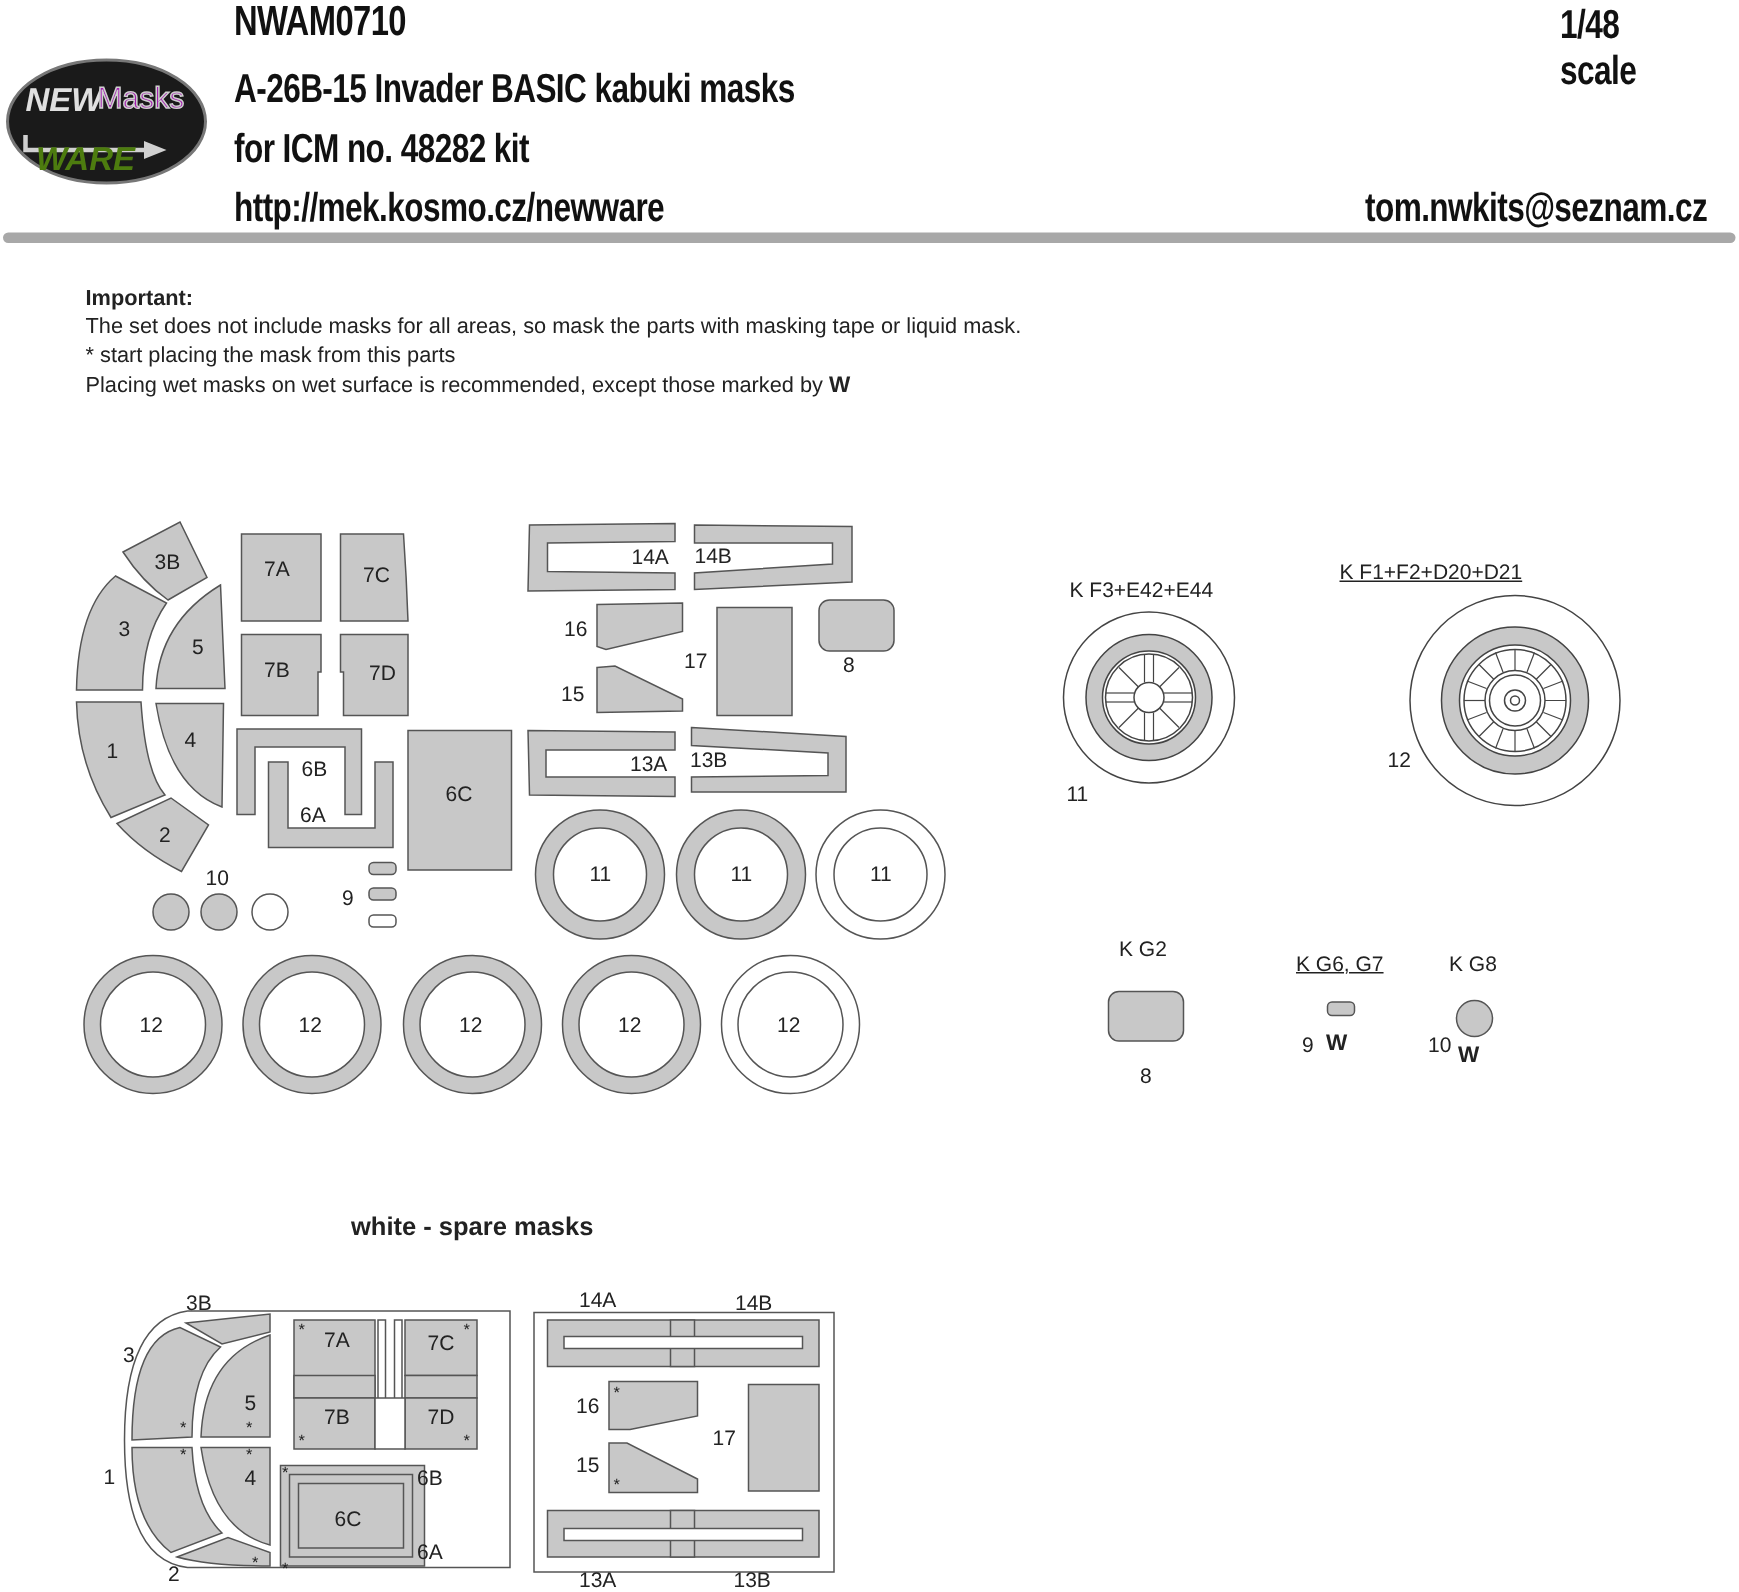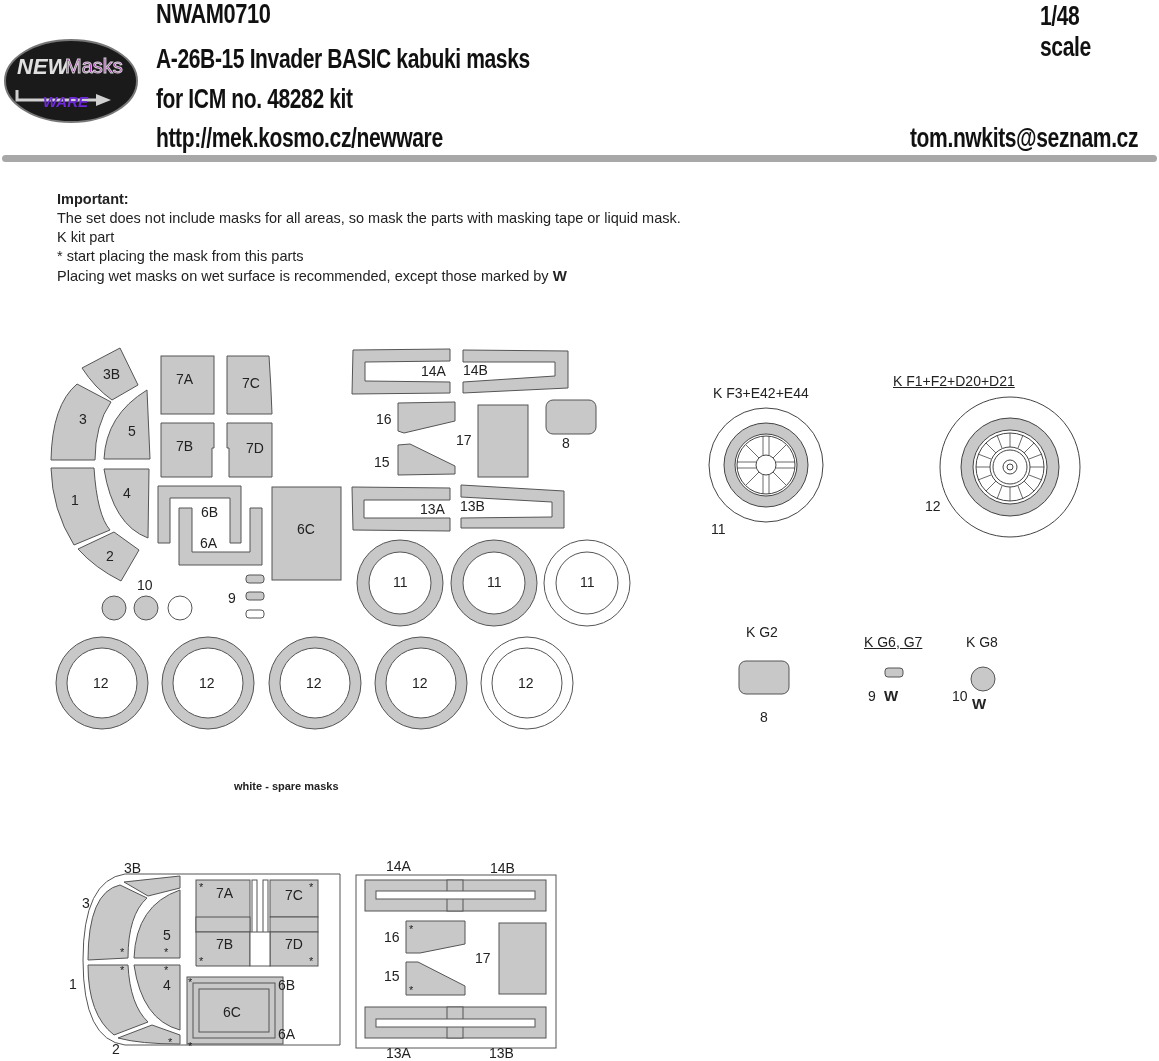--- a/index.html
+++ b/index.html
@@ -5,48 +5,47 @@
   html, body { margin:0; padding:0; background:#ffffff; }
   body { width:1159px; height:1061px; position:relative; overflow:hidden; font-family:"Liberation Sans", sans-serif; color:#222; }
   .hdr { position:absolute; font-family:"Liberation Sans", sans-serif; font-weight:bold; color:#111; transform-origin:left top; letter-spacing:-0.5px; }
   .hdr.narrow { transform:scaleX(0.78); }
   .rule { position:absolute; left:2px; top:155px; width:1155px; height:7px; background:#a8a8a8; border-radius:4px; }
   .notes { position:absolute; left:57px; top:190px; font-size:14.5px; line-height:19px; color:#222; }
   .notes .title { font-weight:bold; }
   .lbl { position:absolute; font-size:14px; color:#222; white-space:nowrap; }
   .wm { font-weight:bold; font-size:15px; letter-spacing:-2px; }
   svg { position:absolute; left:0; top:0; }
-  .spare { position:absolute; left:234px; top:780px; font-size:11px; font-weight:bold; color:#222; }
+  .spare { position:absolute; left:234px; top:808px; font-size:17px; font-weight:bold; color:#222; }
 </style>
 </head>
 <body>
 
 <div style="position:absolute;left:3px;top:38px;width:136px;height:86px;">
   <svg width="136" height="86" viewBox="0 0 136 86">
     <ellipse cx="68" cy="43" rx="66" ry="41" fill="#1a1a1a" stroke="#777" stroke-width="2"></ellipse>
     <path d="M14 52 L14 62 L 95 62" stroke="#d0d0d0" stroke-width="3" fill="none"></path>
     <polygon points="93,56 108,62 93,68" fill="#d0d0d0"></polygon>
   </svg>
   <span style="position:absolute;left:14px;top:16px;font-weight:bold;font-style:italic;font-size:22px;color:#e0e0e0;">NEW</span>
   <span style="position:absolute;left:62px;top:17px;font-weight:normal;font-size:20px;color:#a21caf;-webkit-text-stroke:1px #cfcfcf;">Masks</span>
-  <span style="position:absolute;left:40px;top:55px;font-weight:bold;font-style:italic;font-size:15px;color:#6d28d9;">WARE</span>
+  <span style="position:absolute;left:21px;top:55px;font-weight:bold;font-style:italic;font-size:22px;color:#4d7c0f;">WARE</span>
 </div>
 
 <div class="hdr narrow" style="left:156px;top:-2px;font-size:28px;">NWAM0710</div>
 <div class="hdr narrow" style="left:156px;top:44px;font-size:27px;">A-26B-15 Invader BASIC  kabuki masks</div>
 <div class="hdr narrow" style="left:156px;top:84px;font-size:27px;">for ICM no. 48282 kit</div>
 <div class="hdr narrow" style="left:156px;top:123px;font-size:27px;">http://mek.kosmo.cz/newware</div>
 <div class="hdr narrow" style="left:1040px;top:1px;font-size:27px;">1/48 scale</div>
 <div class="hdr narrow" style="left:910px;top:123px;font-size:27px;">tom.nwkits@seznam.cz</div>
 <div class="rule"></div>
 
 <div class="notes">
   <div class="title">Important:</div>
   <div>The set does not include masks for all areas, so mask the parts with masking tape or liquid mask.</div>
-  <div>K kit part</div>
   <div>*  start placing the mask from this parts</div>
   <div><span>Placing wet masks on wet surface is recommended, except those marked by </span><span class="wm">W</span></div>
 </div>
 
 <svg width="1159" height="1061" viewBox="0 0 1159 1061">
   <g fill="#c8c8c8" stroke="#555" stroke-width="1">
 
     <path d="M82 368 L120 348 L138 385 L112 400 Q95 388 82 368 Z"></path>
     <path d="M51 460 Q52 405 77 384 L111 402 Q95 425 95 460 Z"></path>
     <path d="M104 459 Q106 415 147 390 L150 459 Z"></path>

